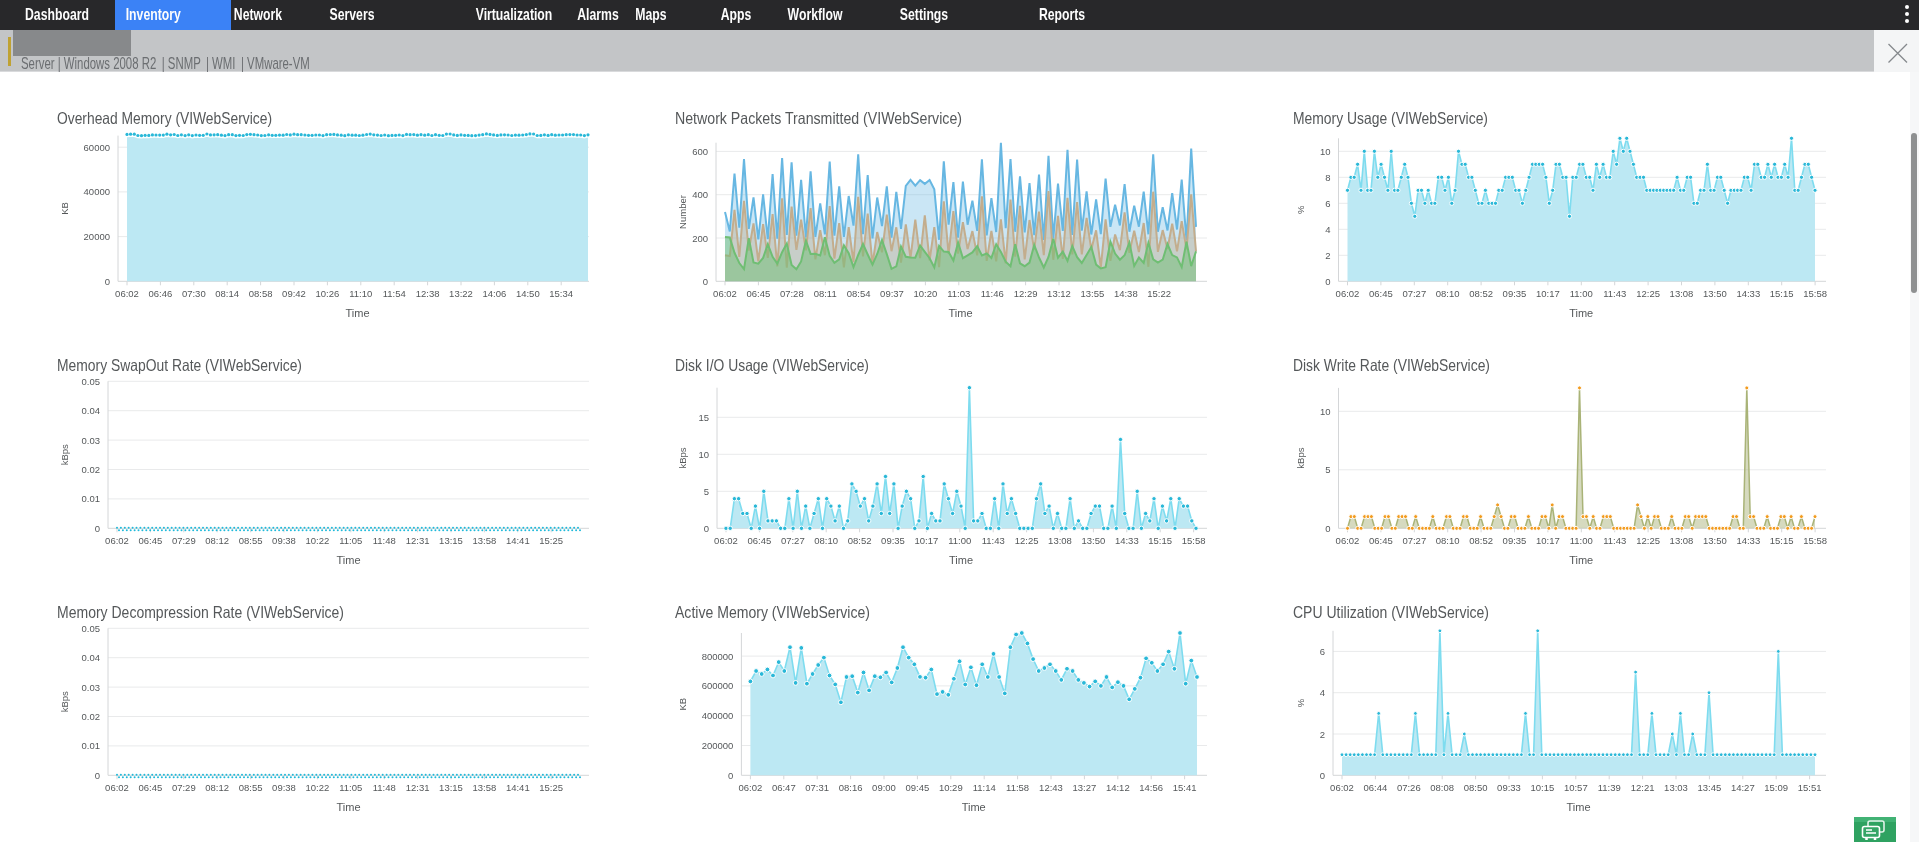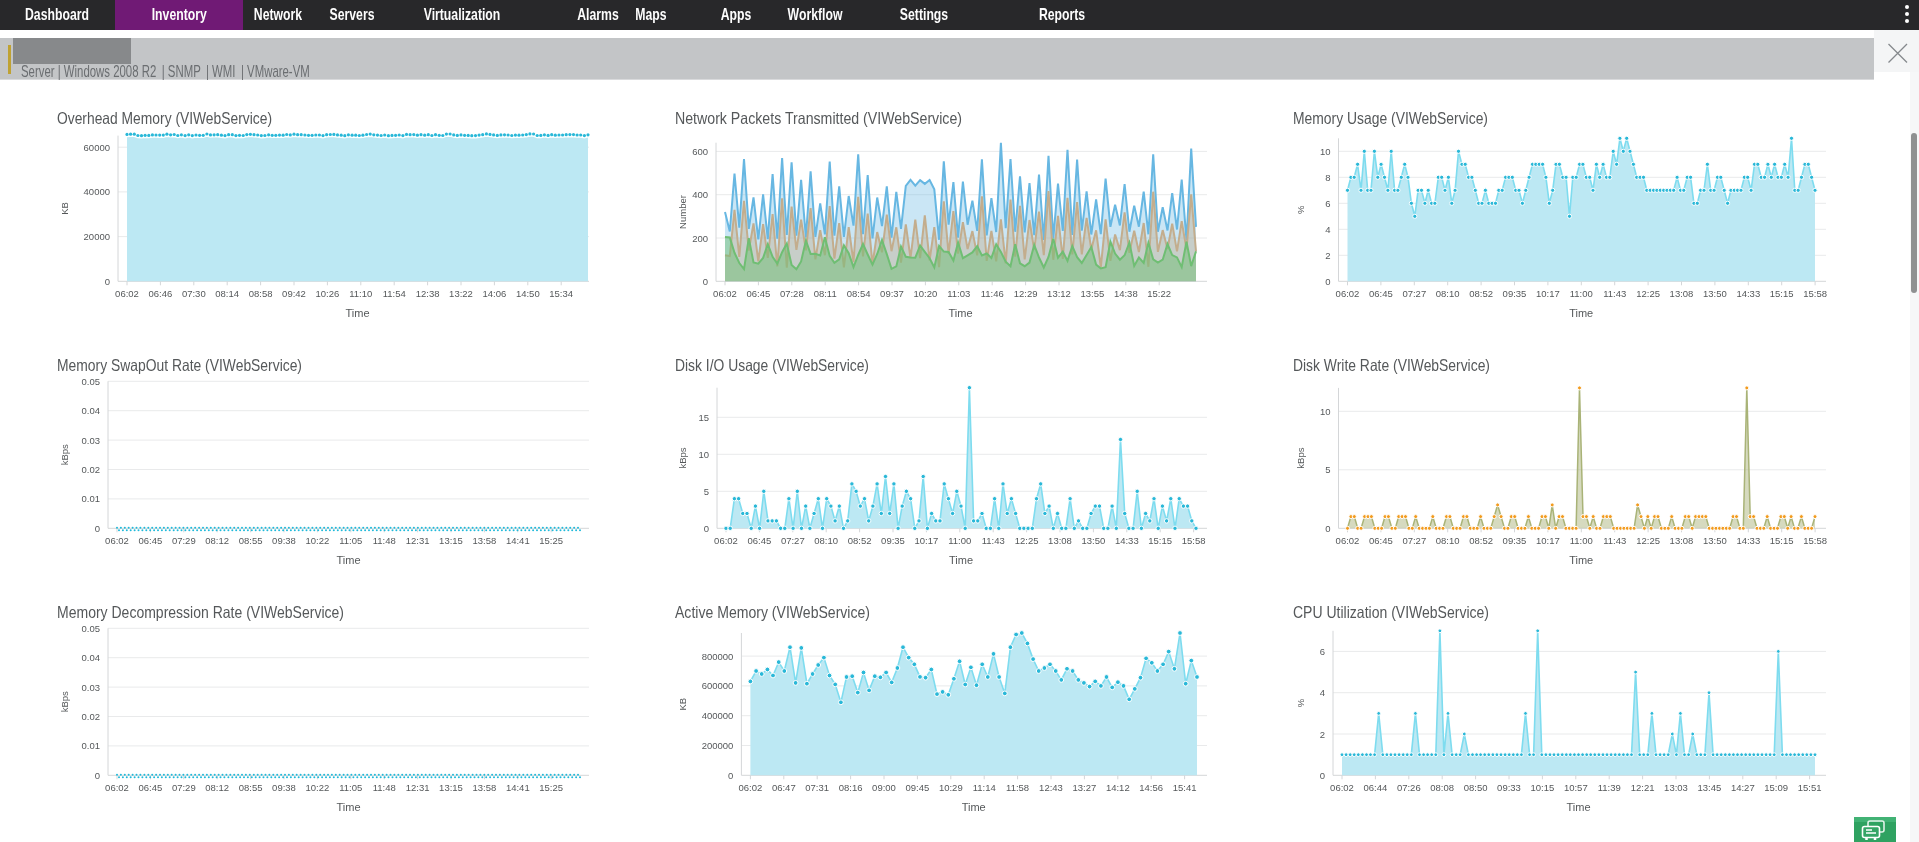--- a/index.html
+++ b/index.html
@@ -1,23 +1,23 @@
 <!DOCTYPE html>
 <html><head><meta charset="utf-8"><style>
 * { margin:0; padding:0; box-sizing:border-box; }
 html,body { width:1919px; height:842px; overflow:hidden; background:#fff;
   font-family:"Liberation Sans", sans-serif; }
 #page { position:relative; width:1919px; height:842px; }
 #nav { position:absolute; left:0; top:0; width:1919px; height:30px; background:#28282a; }
 .ni { position:absolute; top:0; height:30px; line-height:30px; transform:translateX(-50%);
   color:#fdfdfd; font-size:17px; font-weight:700; white-space:nowrap; }
 .ni span { display:inline-block; transform:scaleX(0.72); transform-origin:50% 50%; }
-.ni.act { background:#701a75; left:115px !important; transform:none; width:128px; text-align:center; }
+.ni.act { background:#3b82f6; left:115px !important; transform:none; width:116px; text-align:left; }
 #dots { position:absolute; right:9px; top:4px; }
-#sub { position:absolute; left:0; top:38px; width:1874px; height:42px; background:#c3c5c7;
+#sub { position:absolute; left:0; top:30px; width:1874px; height:42px; background:#c3c5c7;
   border-bottom:1px solid #d9dadc; }
 #ybar { position:absolute; left:8px; top:7px; width:3px; height:29px; background:#bfa233; }
 #gbox { position:absolute; left:13px; top:0px; width:118px; height:26px; background:#87898b; }
 #subtxt { position:absolute; left:21px; top:24px; font-size:17px; color:#6b6e71; white-space:pre; transform:scaleX(0.67); transform-origin:0 50%; }
 #closer { position:absolute; left:1874px; top:30px; width:45px; height:42px; background:#f4f5f6; }
 #closer svg { position:absolute; left:13px; top:12px; }
 .tk { font-size:9.5px; fill:#55585a; font-family:"Liberation Sans",sans-serif; }
 .ti { font-size:16.5px; fill:#55585a; font-family:"Liberation Sans",sans-serif; }
 .tm { font-size:11px; fill:#55585a; font-family:"Liberation Sans",sans-serif; }
 #sctrack { position:absolute; left:1910px; top:72px; width:9px; height:770px; background:#f6f7f8; }
@@ -1631,23 +1631,23 @@
       <circle cx="558.6" cy="180.7" r="1.9" fill="#29b8d8" stroke="#fff" stroke-width="1"></circle>
       <circle cx="562.7" cy="180.7" r="1.9" fill="#29b8d8" stroke="#fff" stroke-width="1"></circle>
       <circle cx="566.8" cy="180.7" r="1.9" fill="#29b8d8" stroke="#fff" stroke-width="1"></circle>
       <circle cx="570.8" cy="180.7" r="1.9" fill="#29b8d8" stroke="#fff" stroke-width="1"></circle>
       <circle cx="574.9" cy="180.7" r="1.9" fill="#29b8d8" stroke="#fff" stroke-width="1"></circle>
       <circle cx="579" cy="180.7" r="1.9" fill="#29b8d8" stroke="#fff" stroke-width="1"></circle>
     </svg>
   <div id="nav">
       <div class="ni" style="left:57px"><span>Dashboard</span></div>
       <div class="ni act" style="left:169px"><span>Inventory</span></div>
-      <div class="ni" style="left:278px"><span>Network</span></div>
+      <div class="ni" style="left:258px"><span>Network</span></div>
       <div class="ni" style="left:352px"><span>Servers</span></div>
-      <div class="ni" style="left:462px"><span>Virtualization</span></div>
+      <div class="ni" style="left:514px"><span>Virtualization</span></div>
       <div class="ni" style="left:598px"><span>Alarms</span></div>
       <div class="ni" style="left:651px"><span>Maps</span></div>
       <div class="ni" style="left:736px"><span>Apps</span></div>
       <div class="ni" style="left:815px"><span>Workflow</span></div>
       <div class="ni" style="left:924px"><span>Settings</span></div>
       <div class="ni" style="left:1062px"><span>Reports</span></div>
     <svg id="dots" width="6" height="20">
         <circle cx="3" cy="3" r="2" fill="#fff"></circle>
         <circle cx="3" cy="10" r="2" fill="#fff"></circle>
         <circle cx="3" cy="17" r="2" fill="#fff"></circle>

